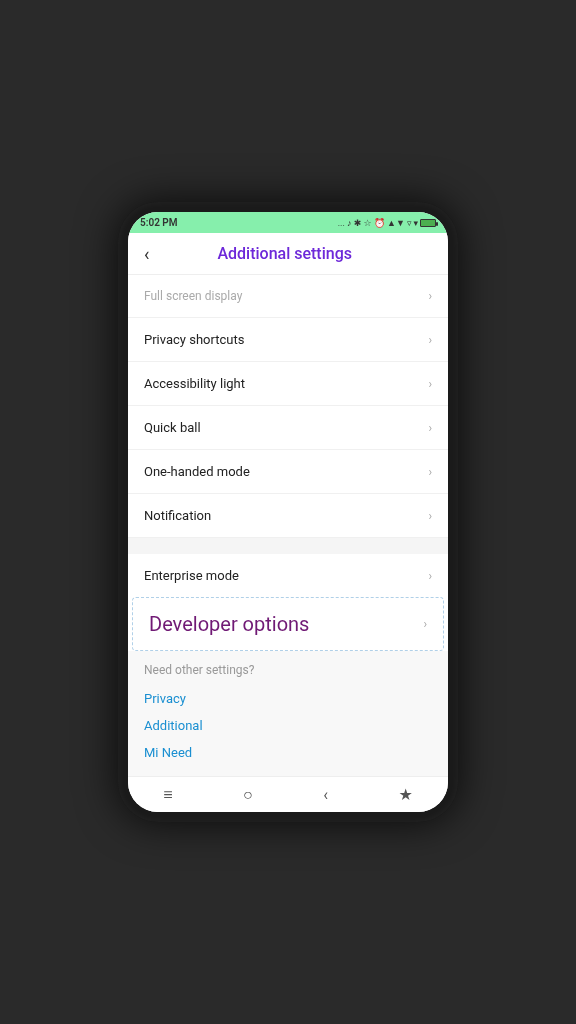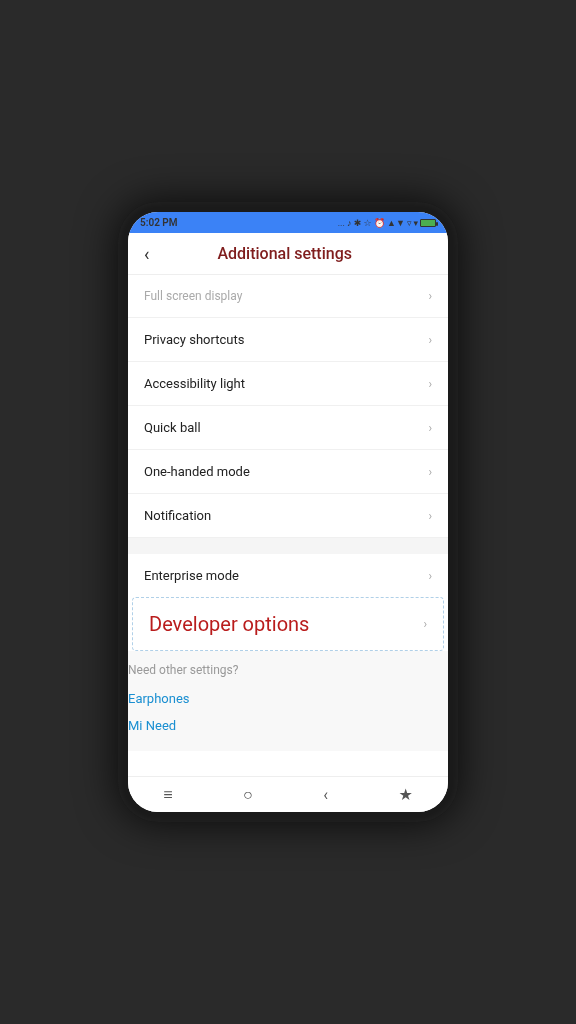--- a/index.html
+++ b/index.html
@@ -27,21 +27,21 @@
       width: 100%;
       height: 100%;
       background: #fff;
       border-radius: 30px;
       overflow: hidden;
       display: flex;
       flex-direction: column;
     }
 
     .status-bar {
-      background: #3b82f6;
+      background: #86efac;
       padding: 5px 12px;
       display: flex;
       justify-content: space-between;
       align-items: center;
       font-size: 10px;
       color: #333;
       flex-shrink: 0;
     }
 
     .status-left {
@@ -89,21 +89,21 @@
     .back-arrow {
       font-size: 18px;
       color: #333;
       margin-right: 12px;
       cursor: pointer;
     }
 
     .header-title {
       font-size: 16px;
       font-weight: 500;
-      color: #7f1d1d;
+      color: #6d28d9;
       flex: 1;
       text-align: center;
       margin-right: 24px;
     }
 
     .content {
       flex: 1;
       overflow-y: auto;
       background: #fff;
     }
@@ -146,26 +146,26 @@
       border: 1.5px dashed #b0d0e8;
       margin: 0 4px;
       border-radius: 4px;
       background: #fff;
       cursor: pointer;
     }
 
     .developer-options-text {
       font-size: 20px;
       font-weight: 400;
-      color: #b91c1c;
+      color: #701a75;
     }
 
     .need-other-section {
       background: #f8f8f8;
-      padding: 12px 0;
+      padding: 12px 16px;
     }
 
     .need-other-label {
       font-size: 12px;
       color: #999;
       margin-bottom: 8px;
     }
 
     .link-item {
       font-size: 13px;
@@ -261,21 +261,22 @@
         <span class="chevron">›</span>
       </div>
 
       <div class="developer-options-item">
         <span class="developer-options-text">Developer options</span>
         <span class="chevron">›</span>
       </div>
 
       <div class="need-other-section">
         <div class="need-other-label">Need other settings?</div>
-        <a class="link-item">Earphones</a>
+        <a class="link-item">Privacy</a>
+        <a class="link-item">Additional</a>
         <a class="link-item">Mi Need</a>
       </div>
 
     </div>
 
     <div class="nav-bar">
       <span class="nav-icon">≡</span>
       <span class="nav-icon">○</span>
       <span class="nav-icon">‹</span>
       <span class="nav-icon">★</span>

